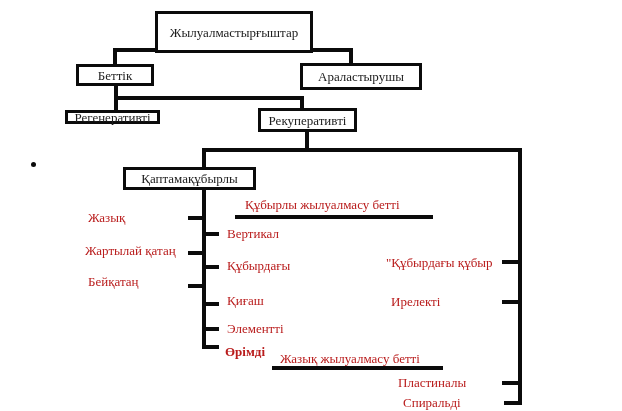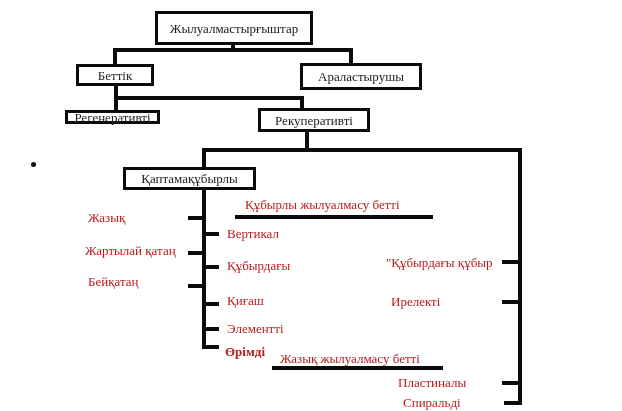--- a/index.html
+++ b/index.html
@@ -52,33 +52,33 @@
   <div class="ln" style="left:502px;top:260px;width:16px;height:4px;"></div>
   <div class="ln" style="left:502px;top:300px;width:16px;height:4px;"></div>
   <div class="ln" style="left:502px;top:381px;width:16px;height:4px;"></div>
   <div class="ln" style="left:504px;top:401px;width:16px;height:4px;"></div>
 
   <div class="ln" style="left:235px;top:215px;width:198px;height:4px;"></div>
   <div class="ln" style="left:272px;top:366px;width:171px;height:4px;"></div>
 
   <div class="dot" style="left:31px;top:162px;"></div>
 
-  <div class="nbox" style="left:155px;top:11px;width:158px;height:34px;">
+  <div class="nbox" style="left:155px;top:11px;width:158px;height:42px;">
     <span>Жылуалмастырғыштар</span>
   </div>
   <div class="nbox" style="left:76px;top:64px;width:78px;height:22px;">
     <span>Беттік</span>
   </div>
   <div class="nbox" style="left:290px;top:63px;width:122px;height:27px;margin-left:10px;">
     <span>Араластырушы</span>
   </div>
   <div class="nbox" style="left:65px;top:110px;width:95px;height:14px;">
     <span>Регенеративті</span>
   </div>
-  <div class="nbox" style="left:258px;top:108px;width:112px;height:24px;">
+  <div class="nbox" style="left:258px;top:108px;width:99px;height:24px;">
     <span>Рекуперативті</span>
   </div>
   <div class="nbox" style="left:123px;top:167px;width:133px;height:23px;">
     <span>Қаптамақұбырлы</span>
   </div>
 
   <div class="lbl" style="left:88px;top:210px;">Жазық</div>
   <div class="lbl" style="left:85px;top:243px;">Жартылай қатаң</div>
   <div class="lbl" style="left:88px;top:274px;">Бейқатаң</div>
 

